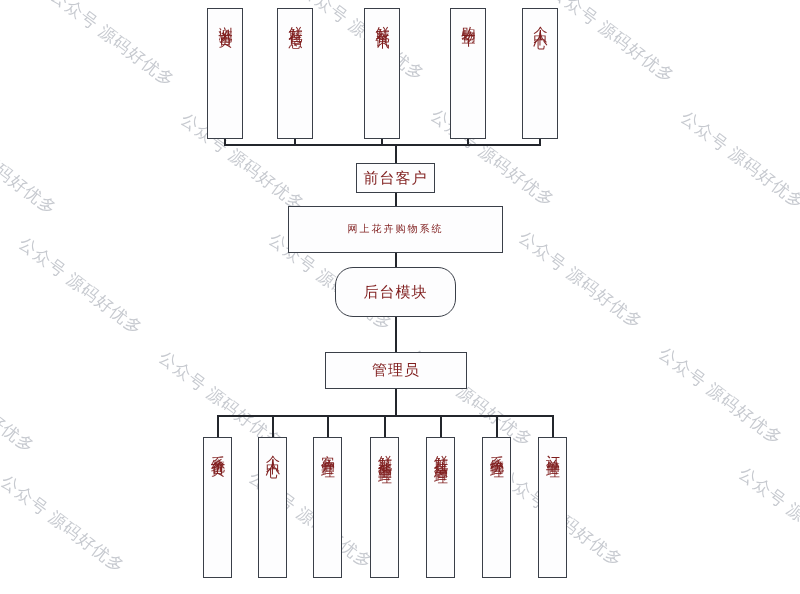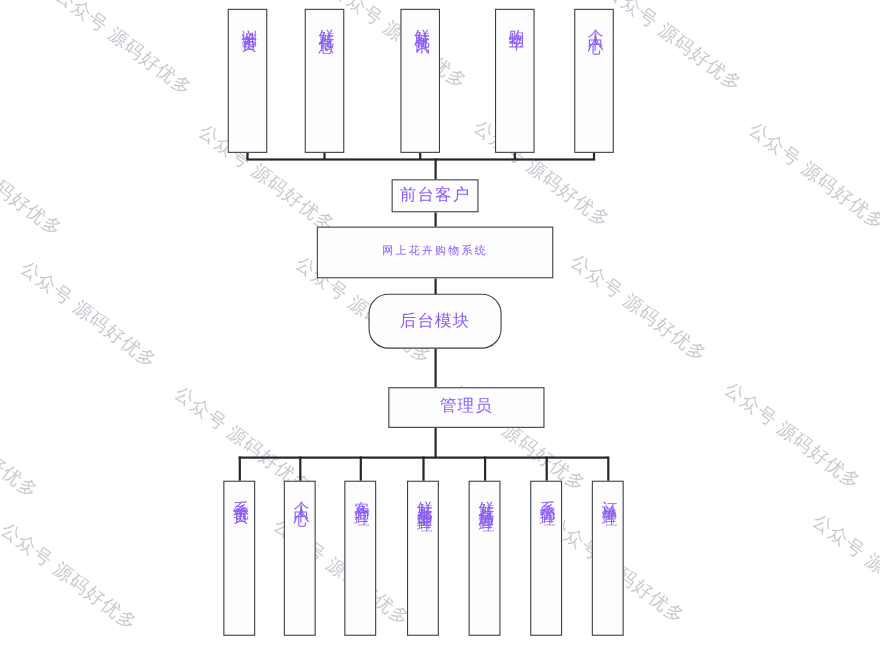--- a/index.html
+++ b/index.html
@@ -51,21 +51,21 @@
   }
 
   .node {
     position: absolute;
     box-sizing: border-box;
     border: 1.4px solid #3a3f48;
     background: #fdfdfe;
     display: flex;
     align-items: center;
     justify-content: center;
-    color: #8b5cf6;
+    color: #7f1d1d;
     z-index: 12;
   }
   .node .label {
     display: block;
     text-align: center;
     line-height: 1.08;
   }
 
   
   .node.horiz .label {
@@ -165,21 +165,21 @@
     </div>
 
     <div class="line v" style="left:395px; top:253px; height:15px;"></div>
 
     <div class="node horiz" style="left:335px; top:267px; width:121px; height:50px;border-radius:18px;">
       <span class="label">后台模块</span>
     </div>
 
     <div class="line v" style="left:395px; top:317px; height:36px;"></div>
 
-    <div class="node horiz" style="left:325px; top:352px; width:142px; height:37px;margin-left:28px;">
+    <div class="node horiz" style="left:325px; top:352px; width:142px; height:37px;">
       <span class="label">管理员</span>
     </div>
 
     <div class="line v" style="left:395px; top:389px; height:27px;"></div>
 
     <div class="line h" style="left:217px; top:415px; width:336px;"></div>
 
     <div class="line v" style="left:217px; top:415px; height:23px;"></div>
     <div class="line v" style="left:272px; top:415px; height:23px;"></div>
     <div class="line v" style="left:327px; top:415px; height:23px;"></div>

